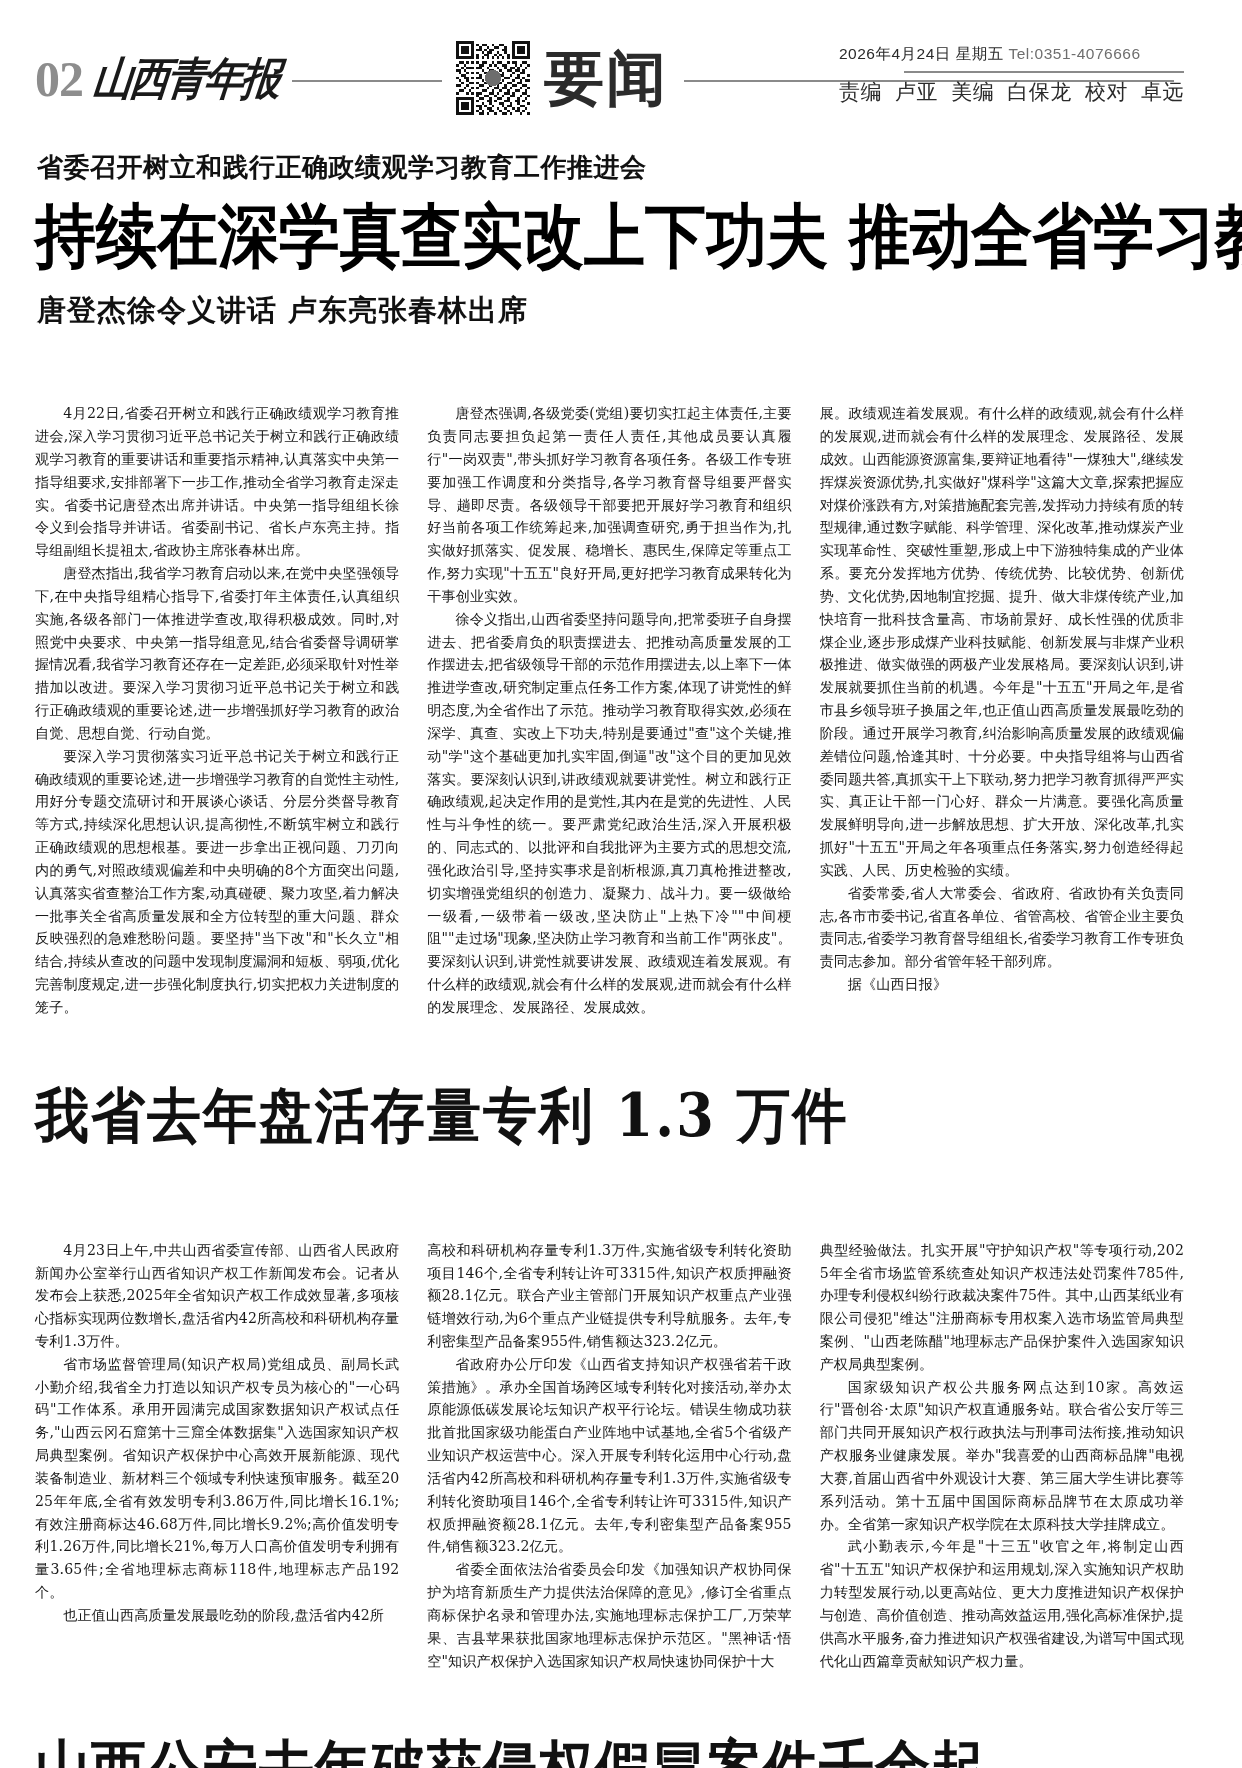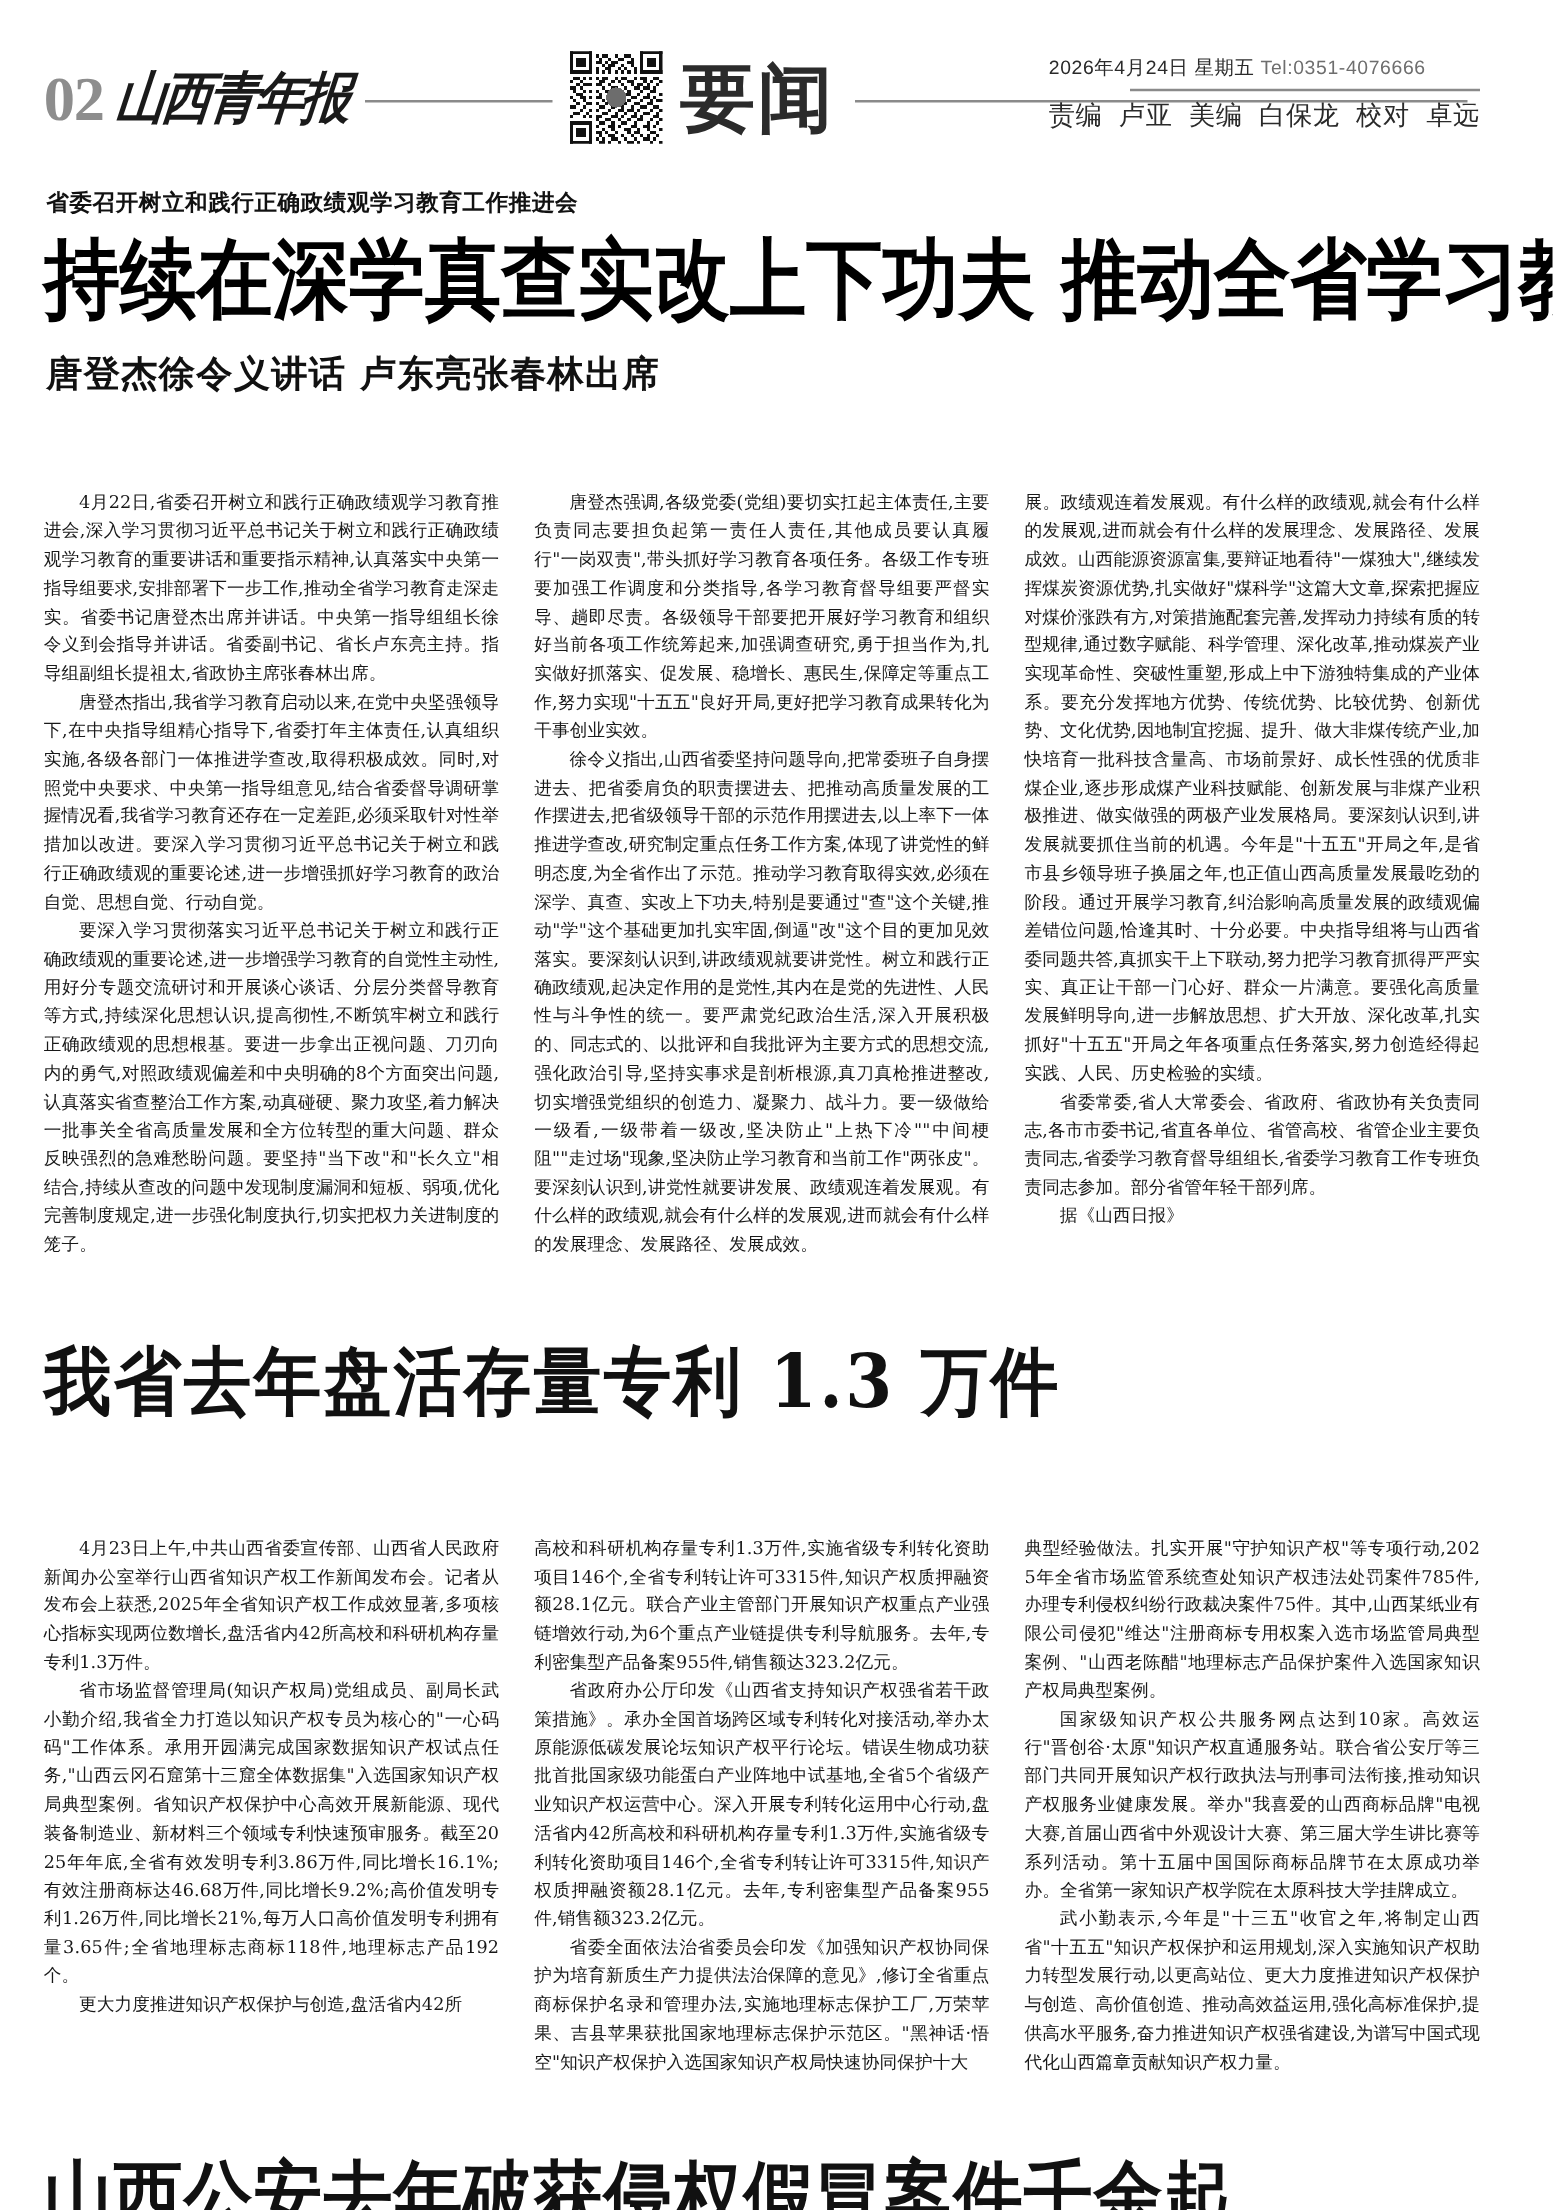--- a/index.html
+++ b/index.html
@@ -109,21 +109,21 @@
     font-family: Liberation Mono, monospace;
     font-size: 21px;
     color: #2a2a2a;
     letter-spacing: 0.5px;
   }
 
   
   .article { position: relative; }
   .shoulder {
     font-family: "DejaVu Serif", serif;
-    font-size: 18px;
+    font-size: 26px;
     font-weight: 600;
     color: #111;
     letter-spacing: 0.5px;
     margin: 28px 0 0 2px;
   }
   .headline-main {
     font-family: "DejaVu Serif", serif;
     font-size: 61px;
     font-weight: 700;
     color: #000;
@@ -476,21 +476,21 @@
     </div>
   </div>
 
   <div class="article sec2">
     <div class="headline-2">我省去年盘活存量专利 1.3 万件</div>
     <div class="sep-gap-b"></div>
     <div class="cols3" style="margin-top:10px;">
       <div class="col body-text">
         <p>4月23日上午,中共山西省委宣传部、山西省人民政府新闻办公室举行山西省知识产权工作新闻发布会。记者从发布会上获悉,2025年全省知识产权工作成效显著,多项核心指标实现两位数增长,盘活省内42所高校和科研机构存量专利1.3万件。</p>
         <p>省市场监督管理局(知识产权局)党组成员、副局长武小勤介绍,我省全力打造以知识产权专员为核心的"一心码码"工作体系。承用开园满完成国家数据知识产权试点任务,"山西云冈石窟第十三窟全体数据集"入选国家知识产权局典型案例。省知识产权保护中心高效开展新能源、现代装备制造业、新材料三个领域专利快速预审服务。截至2025年年底,全省有效发明专利3.86万件,同比增长16.1%;有效注册商标达46.68万件,同比增长9.2%;高价值发明专利1.26万件,同比增长21%,每万人口高价值发明专利拥有量3.65件;全省地理标志商标118件,地理标志产品192个。</p>
-        <p>更大力度推进知识产权保护与创造,盘活省内42所</p>
+        <p>也正值山西高质量发展最吃劲的阶段,盘活省内42所</p>
       </div>
       <div class="col body-text">
         <p class="noind">高校和科研机构存量专利1.3万件,实施省级专利转化资助项目146个,全省专利转让许可3315件,知识产权质押融资额28.1亿元。联合产业主管部门开展知识产权重点产业强链增效行动,为6个重点产业链提供专利导航服务。去年,专利密集型产品备案955件,销售额达323.2亿元。</p>
         <p>省政府办公厅印发《山西省支持知识产权强省若干政策措施》。承办全国首场跨区域专利转化对接活动,举办太原能源低碳发展论坛知识产权平行论坛。错误生物成功获批首批国家级功能蛋白产业阵地中试基地,全省5个省级产业知识产权运营中心。深入开展专利转化运用中心行动,盘活省内42所高校和科研机构存量专利1.3万件,实施省级专利转化资助项目146个,全省专利转让许可3315件,知识产权质押融资额28.1亿元。去年,专利密集型产品备案955件,销售额323.2亿元。</p>
         <p>省委全面依法治省委员会印发《加强知识产权协同保护为培育新质生产力提供法治保障的意见》,修订全省重点商标保护名录和管理办法,实施地理标志保护工厂,万荣苹果、吉县苹果获批国家地理标志保护示范区。"黑神话·悟空"知识产权保护入选国家知识产权局快速协同保护十大</p>
       </div>
       <div class="col body-text">
         <p class="noind">典型经验做法。扎实开展"守护知识产权"等专项行动,2025年全省市场监管系统查处知识产权违法处罚案件785件,办理专利侵权纠纷行政裁决案件75件。其中,山西某纸业有限公司侵犯"维达"注册商标专用权案入选市场监管局典型案例、"山西老陈醋"地理标志产品保护案件入选国家知识产权局典型案例。</p>
         <p>国家级知识产权公共服务网点达到10家。高效运行"晋创谷·太原"知识产权直通服务站。联合省公安厅等三部门共同开展知识产权行政执法与刑事司法衔接,推动知识产权服务业健康发展。举办"我喜爱的山西商标品牌"电视大赛,首届山西省中外观设计大赛、第三届大学生讲比赛等系列活动。第十五届中国国际商标品牌节在太原成功举办。全省第一家知识产权学院在太原科技大学挂牌成立。</p>
         <p>武小勤表示,今年是"十三五"收官之年,将制定山西省"十五五"知识产权保护和运用规划,深入实施知识产权助力转型发展行动,以更高站位、更大力度推进知识产权保护与创造、高价值创造、推动高效益运用,强化高标准保护,提供高水平服务,奋力推进知识产权强省建设,为谱写中国式现代化山西篇章贡献知识产权力量。</p>

